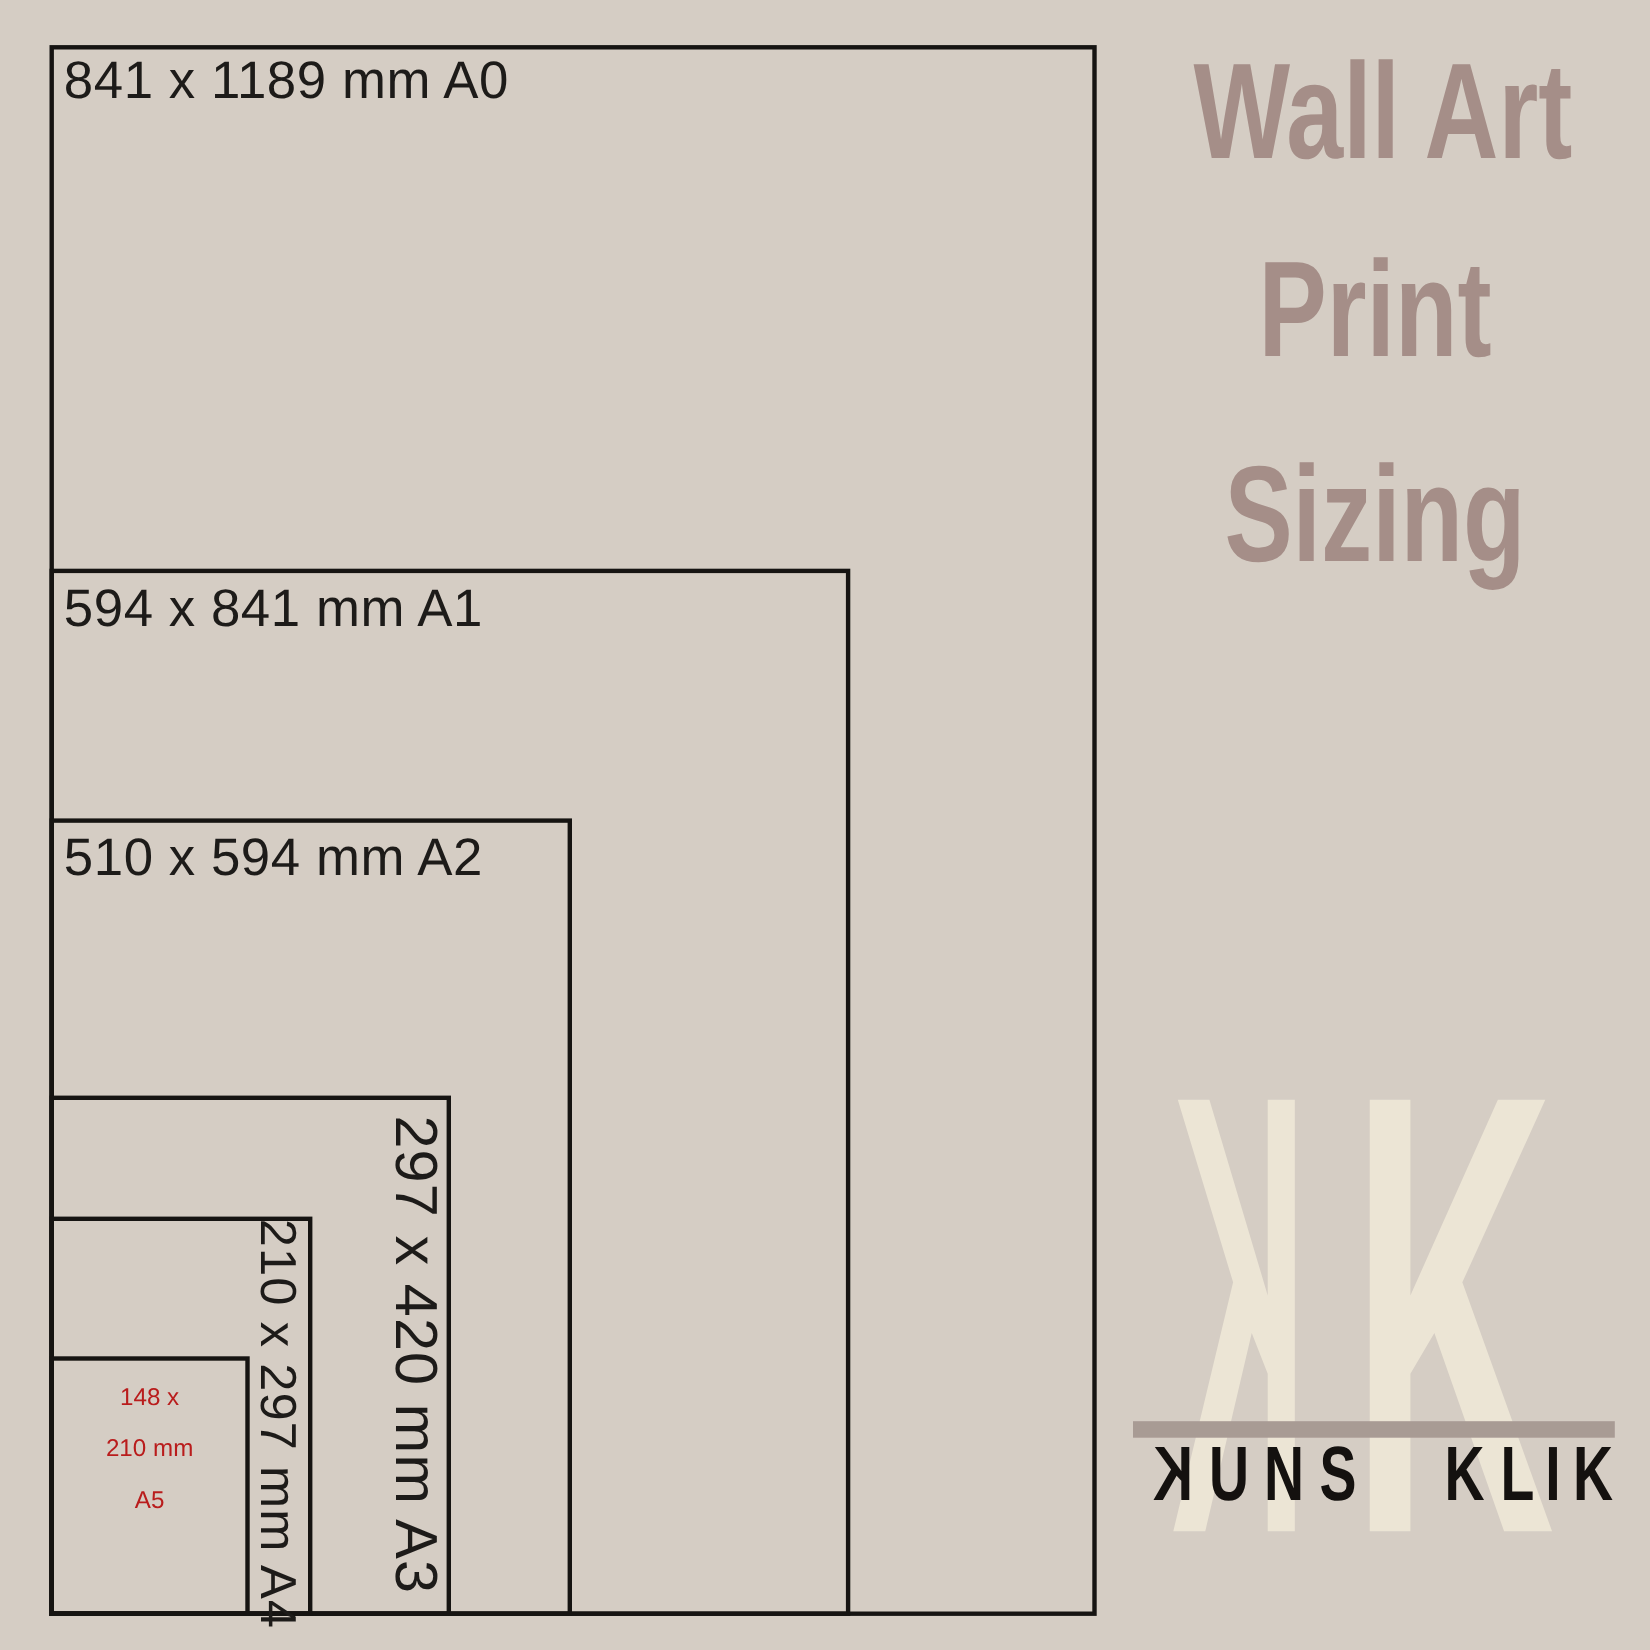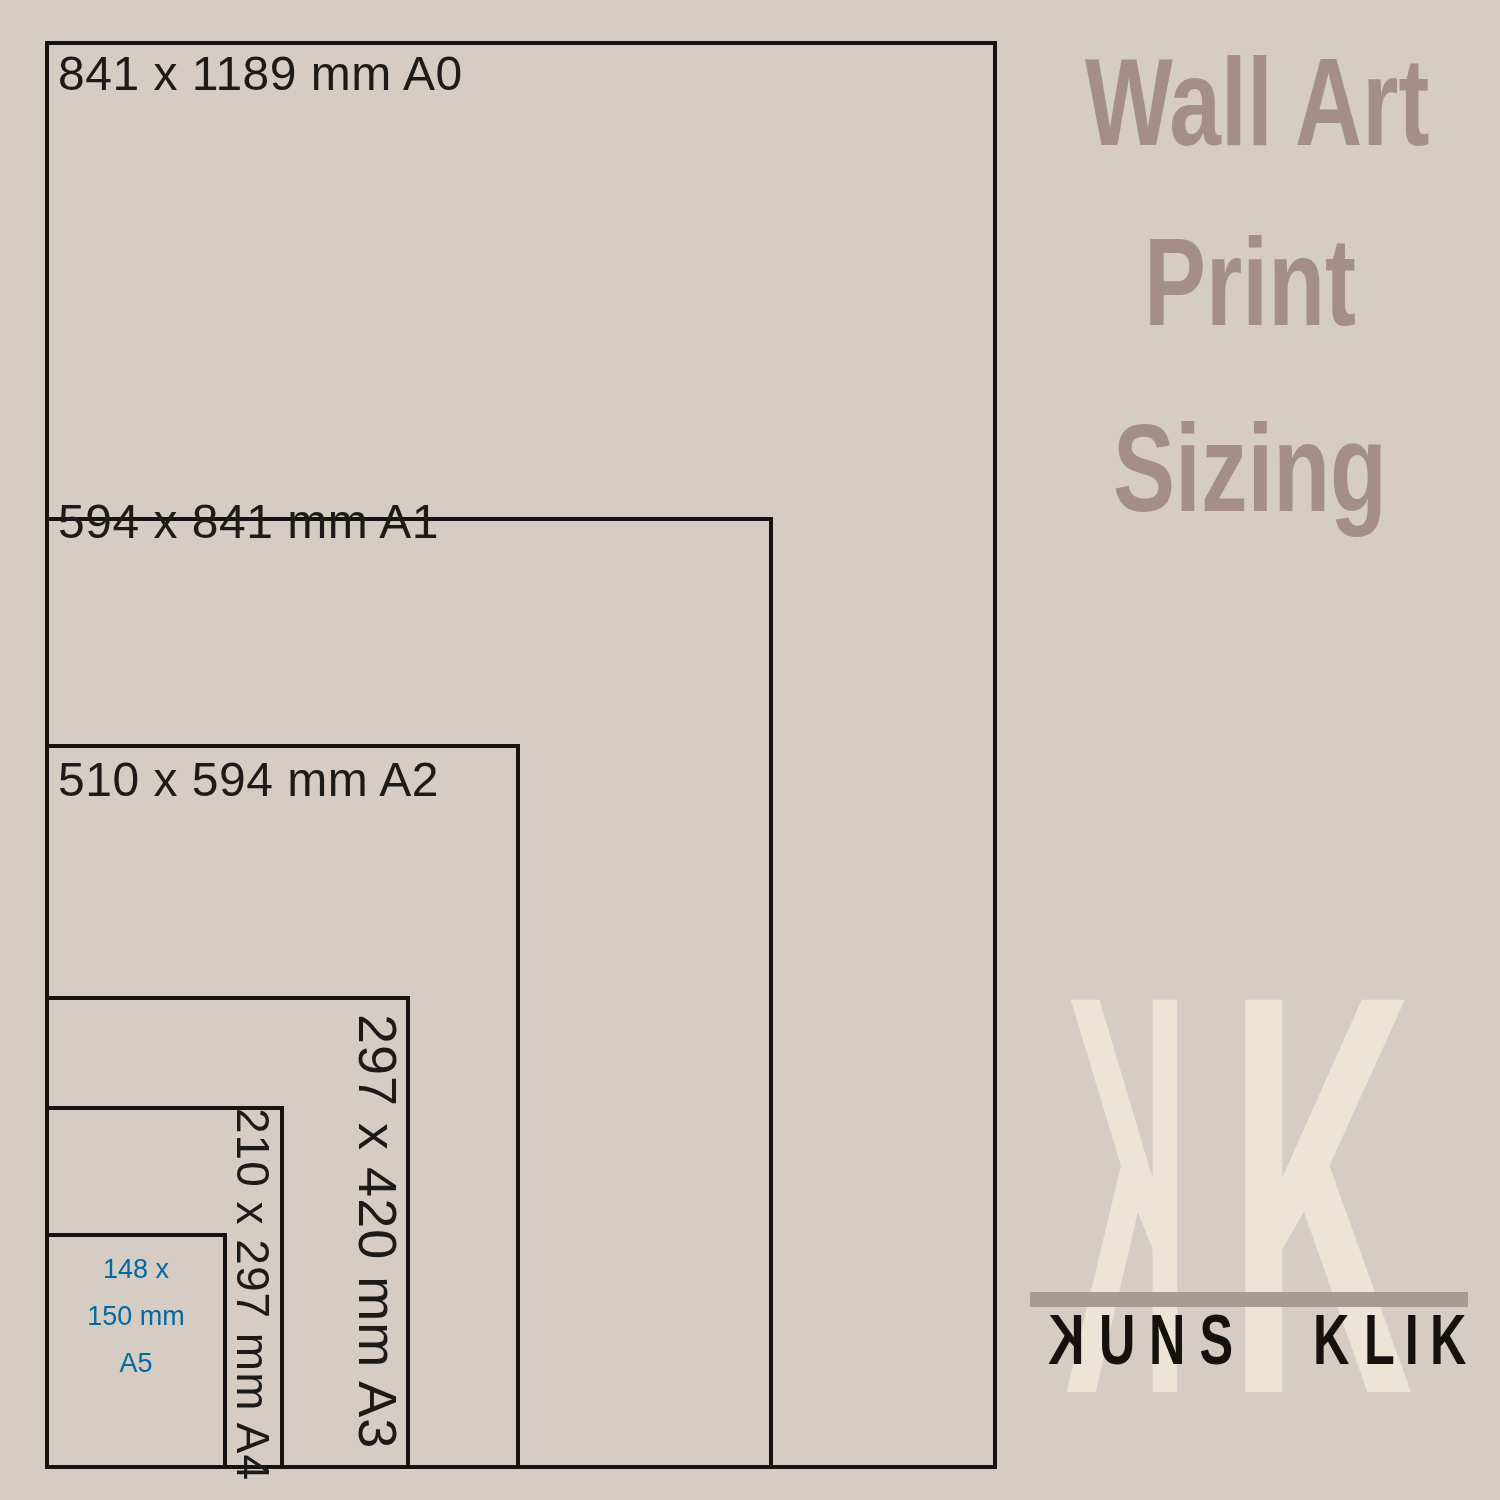--- a/index.html
+++ b/index.html
@@ -29,39 +29,39 @@
 
   .size-label {
     position: absolute;
     color: #1d1b19;
     font-size: 48px;
     line-height: 1.1;
     white-space: nowrap;
     letter-spacing: 0.5px;
   }
   #label-a0 { left: 58px; top: 48px; }
-  #label-a1 { left: 58px; top: 496px; text-align: right; }
+  #label-a1 { left: 58px; top: 528px; text-align: right; }
   #label-a2 { left: 58px; top: 754px; }
 
   .size-label-vertical {
     position: absolute;
     color: #1d1b19;
     writing-mode: vertical-rl;
     text-orientation: mixed;
     white-space: nowrap;
     letter-spacing: 1px;
   }
   #label-a3 { left: 347px; top: 1014px; font-size: 54px; }
   #label-a4 { left: 226px; top: 1108px; font-size: 46px; }
 
   #label-a5 {
     position: absolute;
     left: 49px; top: 1246px; width: 174px;
-    color: #0369a1;
-    font-size: 27px;
+    color: #b91c1c;
+    font-size: 22px;
     line-height: 47px;
     text-align: center;
   }
 
   
   .title-line {
     position: absolute;
     left: 1030px; width: 440px;
     text-align: center;
     color: #a58e88;
@@ -139,21 +139,21 @@
   <div class="size-box" id="box-a4"></div>
   <div class="size-box" id="box-a5"></div>
 
   <div class="size-label" id="label-a0">841 x 1189 mm A0</div>
   <div class="size-label" id="label-a1">594 x 841 mm A1</div>
   <div class="size-label" id="label-a2">510 x 594 mm A2</div>
   <div class="size-label-vertical" id="label-a3">297 x 420 mm A3</div>
   <div class="size-label-vertical" id="label-a4">210 x 297 mm A4</div>
   <div id="label-a5">
     <div>148 x</div>
-    <div>150 mm</div>
+    <div>210 mm</div>
     <div>A5</div>
   </div>
 
   <div class="title-line" id="title-1">Wall Art</div>
   <div class="title-line" id="title-2">Print</div>
   <div class="title-line" id="title-3">Sizing</div>
 
   <div class="monogram-outer" id="monogram-left">
     <span class="monogram-k">K</span>
   </div>

